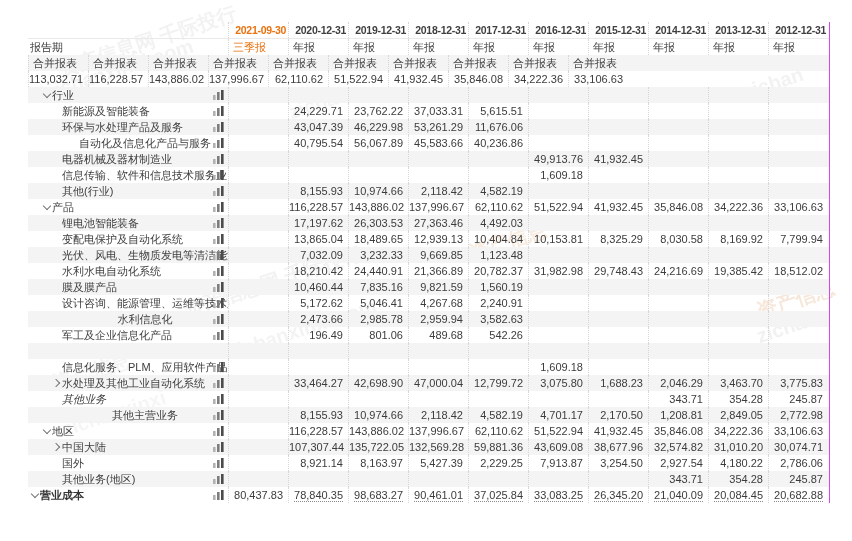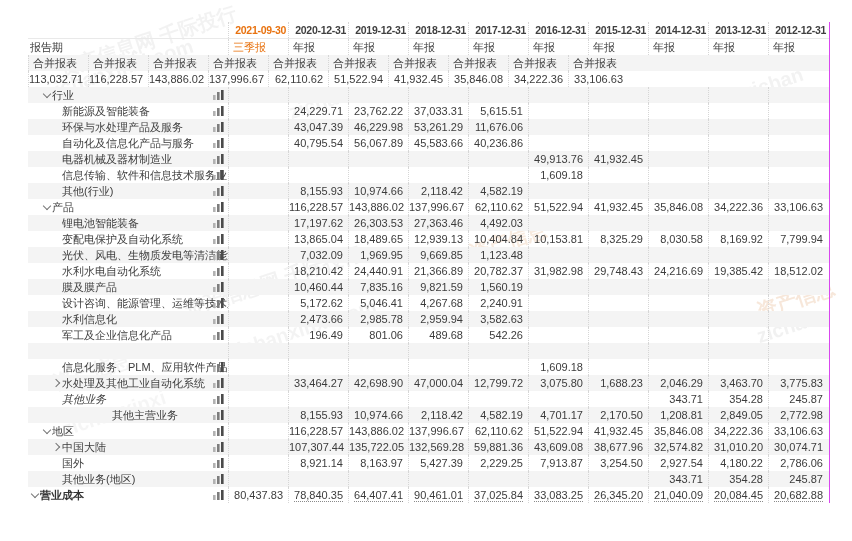--- a/index.html
+++ b/index.html
@@ -178,21 +178,21 @@
       <div class="val-cell"><span>46,229.98</span></div>
       <div class="val-cell"><span>53,261.29</span></div>
       <div class="val-cell"><span>11,676.06</span></div>
       <div class="val-cell"></div>
       <div class="val-cell"></div>
       <div class="val-cell"></div>
       <div class="val-cell"></div>
       <div class="val-cell"></div>
     </div>
     <div class="row">
-      <div class="label-cell" style="padding-left: 34px;">
+      <div class="label-cell" style="padding-left: 34px; justify-content: center;">
         <div class="label-text">自动化及信息化产品与服务</div>
         <div class="">
           <svg class="bar-icon" viewBox="0 0 11 10" width="11" height="10">
             <rect x="0" y="5" width="2.6" height="5" fill="#b2b2b2"></rect>
             <rect x="4" y="2" width="2.6" height="8" fill="#7d7d7d"></rect>
             <rect x="8" y="0" width="2.6" height="10" fill="#4b4b4b"></rect>
           </svg>
         </div>
       </div>
       <div class="val-cell"></div>
@@ -347,21 +347,21 @@
         <div class="">
           <svg class="bar-icon" viewBox="0 0 11 10" width="11" height="10">
             <rect x="0" y="5" width="2.6" height="5" fill="#b2b2b2"></rect>
             <rect x="4" y="2" width="2.6" height="8" fill="#7d7d7d"></rect>
             <rect x="8" y="0" width="2.6" height="10" fill="#4b4b4b"></rect>
           </svg>
         </div>
       </div>
       <div class="val-cell"></div>
       <div class="val-cell"><span>7,032.09</span></div>
-      <div class="val-cell"><span>1,969.95</span></div>
+      <div class="val-cell"><span>3,232.33</span></div>
       <div class="val-cell"><span>9,669.85</span></div>
       <div class="val-cell"><span>1,123.48</span></div>
       <div class="val-cell"></div>
       <div class="val-cell"></div>
       <div class="val-cell"></div>
       <div class="val-cell"></div>
       <div class="val-cell"></div>
     </div>
     <div class="row">
       <div class="label-cell" style="padding-left: 34px;">
@@ -423,21 +423,21 @@
       <div class="val-cell"><span>5,046.41</span></div>
       <div class="val-cell"><span>4,267.68</span></div>
       <div class="val-cell"><span>2,240.91</span></div>
       <div class="val-cell"></div>
       <div class="val-cell"></div>
       <div class="val-cell"></div>
       <div class="val-cell"></div>
       <div class="val-cell"></div>
     </div>
     <div class="row stripe">
-      <div class="label-cell" style="padding-left: 34px;">
+      <div class="label-cell" style="padding-left: 34px; justify-content: center;">
         <div class="label-text">水利信息化</div>
         <div class="">
           <svg class="bar-icon" viewBox="0 0 11 10" width="11" height="10">
             <rect x="0" y="5" width="2.6" height="5" fill="#b2b2b2"></rect>
             <rect x="4" y="2" width="2.6" height="8" fill="#7d7d7d"></rect>
             <rect x="8" y="0" width="2.6" height="10" fill="#4b4b4b"></rect>
           </svg>
         </div>
       </div>
       <div class="val-cell"></div>
@@ -689,21 +689,21 @@
         <div class="">
           <svg class="bar-icon" viewBox="0 0 11 10" width="11" height="10">
             <rect x="0" y="5" width="2.6" height="5" fill="#b2b2b2"></rect>
             <rect x="4" y="2" width="2.6" height="8" fill="#7d7d7d"></rect>
             <rect x="8" y="0" width="2.6" height="10" fill="#4b4b4b"></rect>
           </svg>
         </div>
       </div>
       <div class="val-cell"><span>80,437.83</span></div>
       <div class="val-cell"><span class="dotted-u">78,840.35</span></div>
-      <div class="val-cell"><span class="dotted-u">64,407.41</span></div>
+      <div class="val-cell"><span class="dotted-u">98,683.27</span></div>
       <div class="val-cell"><span class="dotted-u">90,461.01</span></div>
       <div class="val-cell"><span class="dotted-u">37,025.84</span></div>
       <div class="val-cell"><span class="dotted-u">33,083.25</span></div>
       <div class="val-cell"><span class="dotted-u">26,345.20</span></div>
       <div class="val-cell"><span class="dotted-u">21,040.09</span></div>
       <div class="val-cell"><span class="dotted-u">20,084.45</span></div>
       <div class="val-cell"><span class="dotted-u">20,682.88</span></div>
     </div>
   </div>
 

